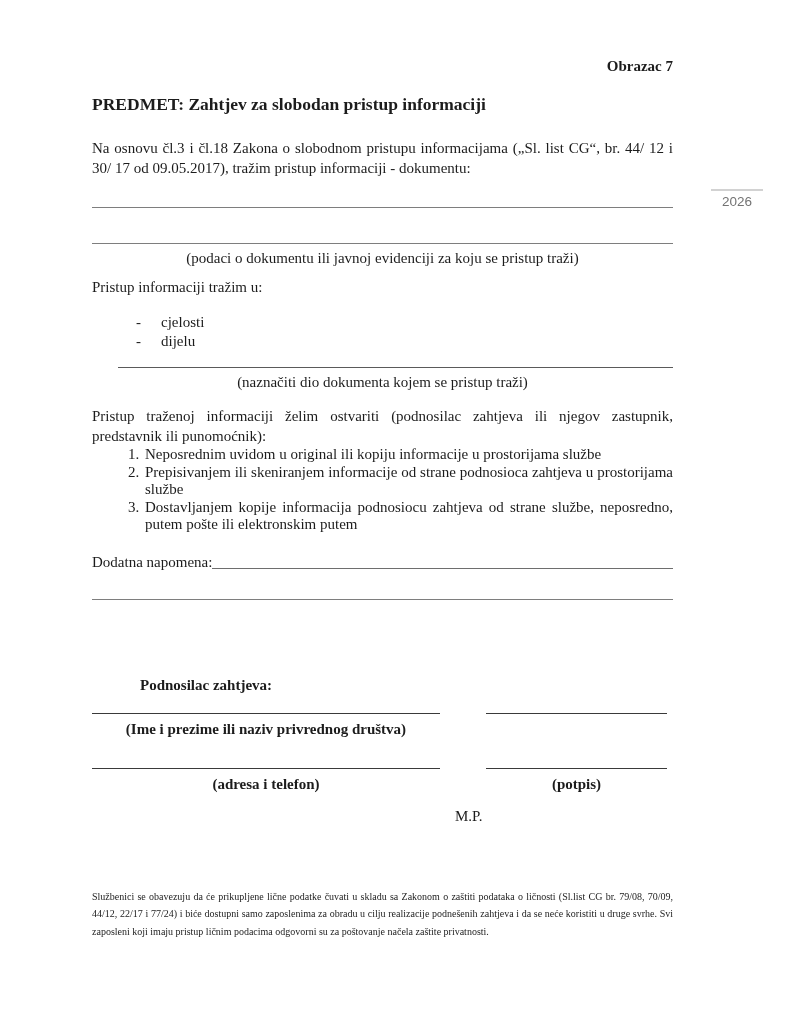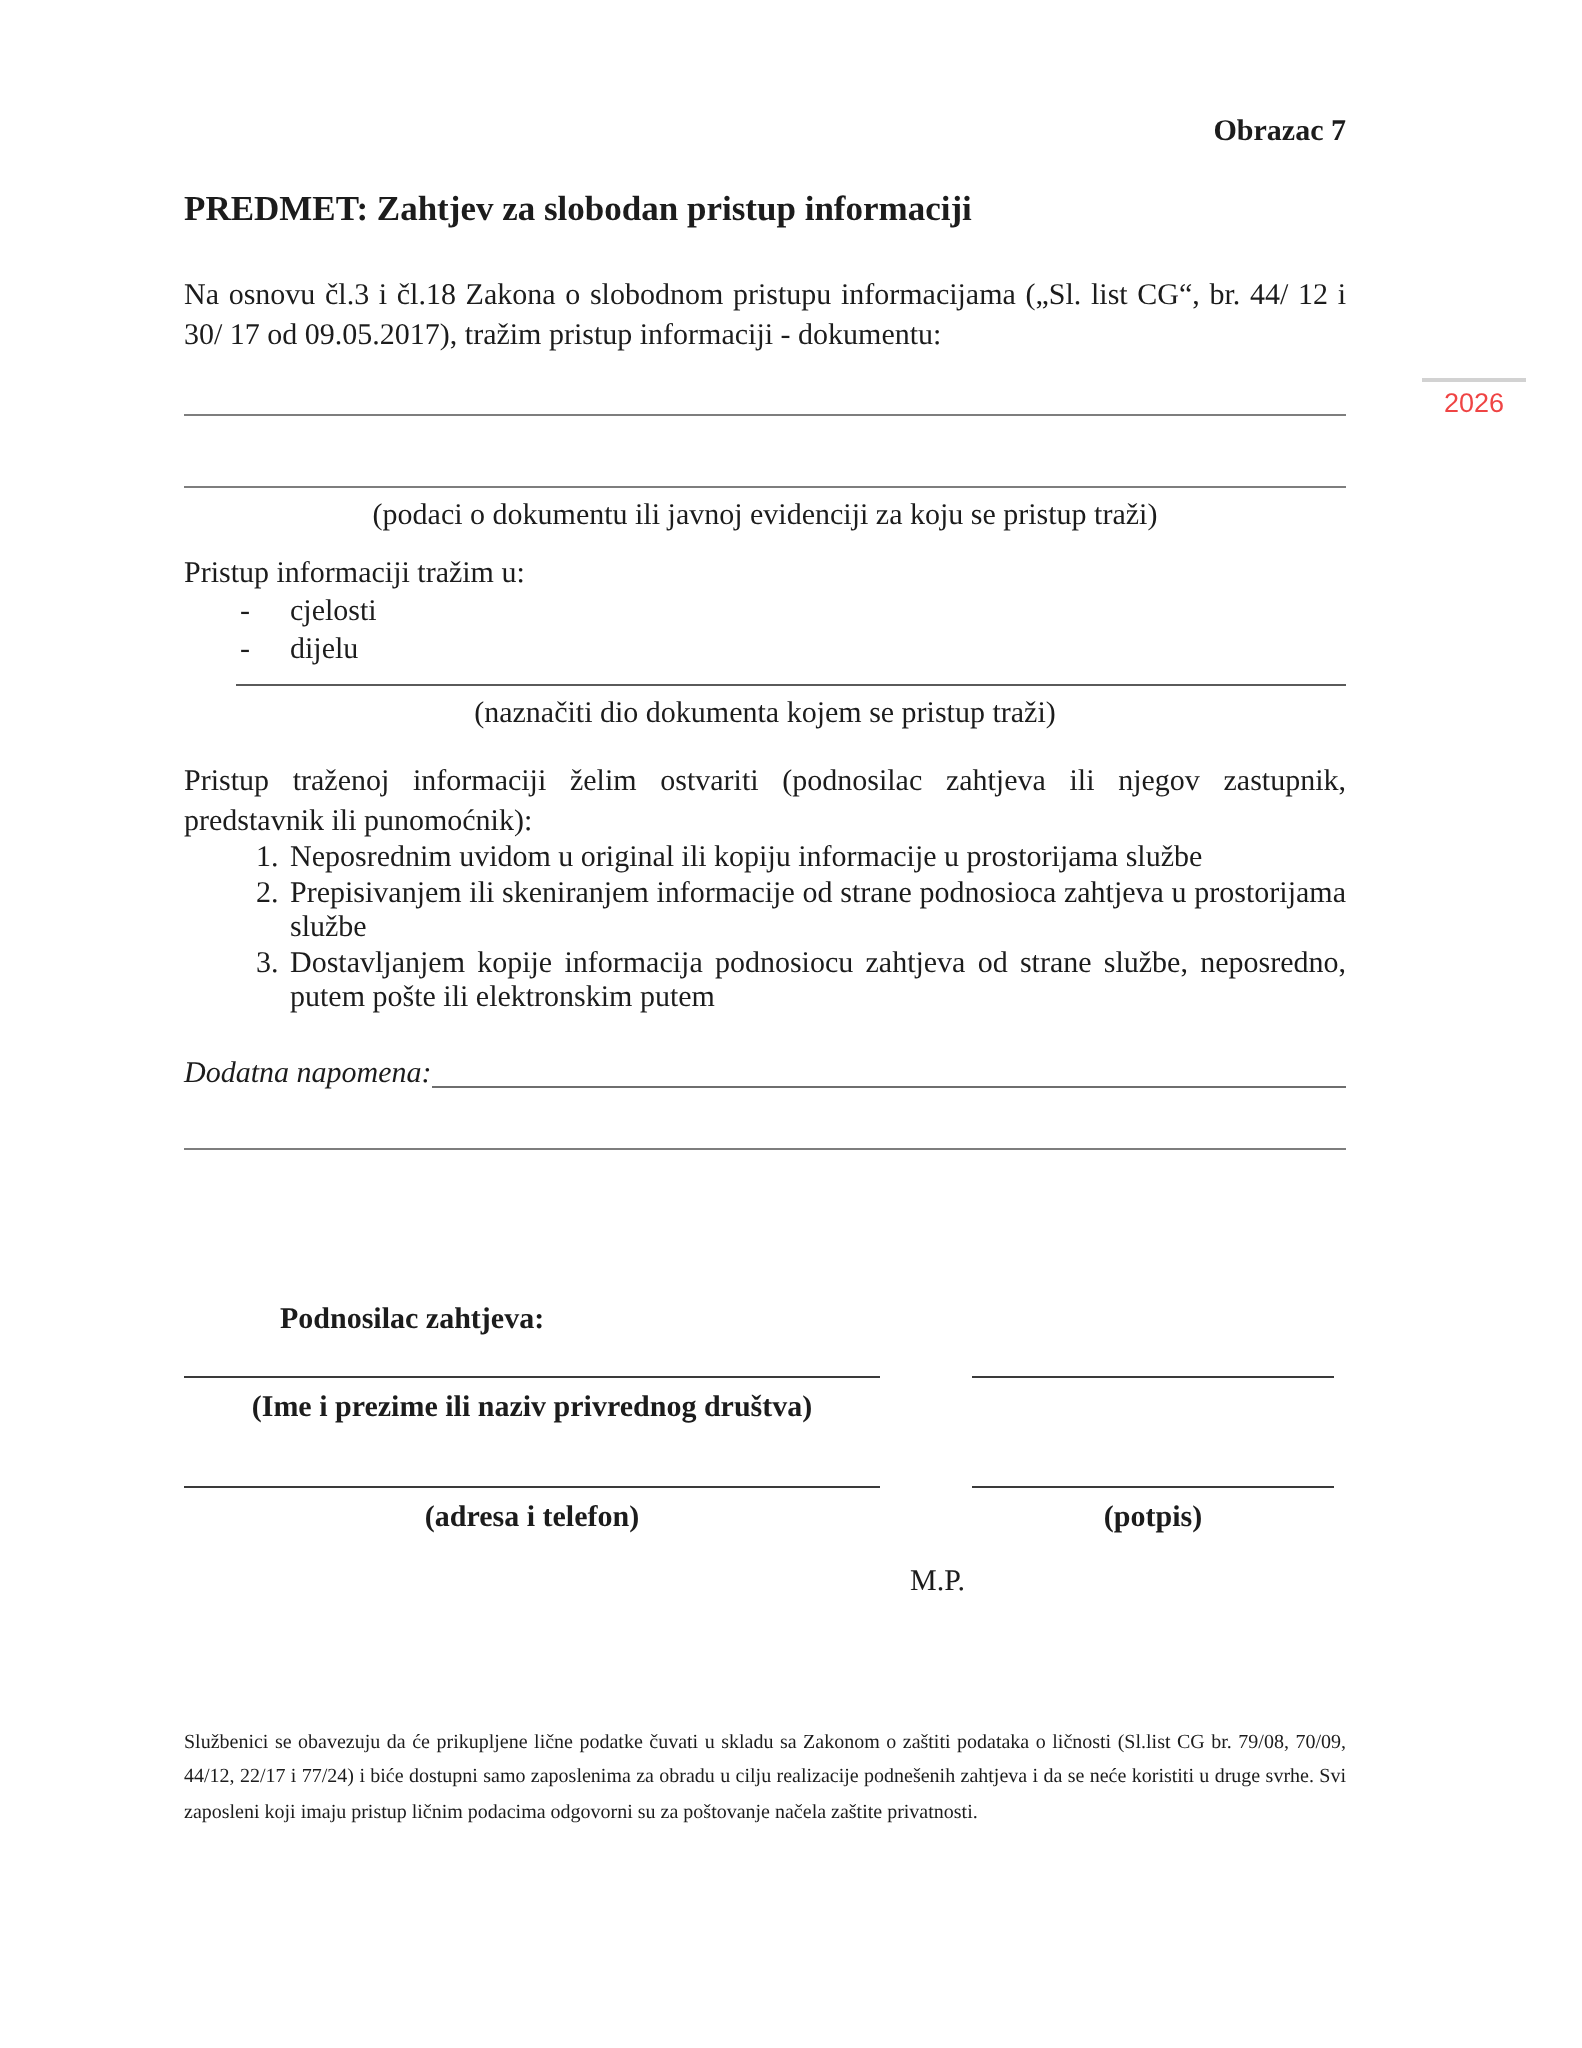--- a/index.html
+++ b/index.html
@@ -38,29 +38,29 @@
   .fill-1 { margin-top: 29px; }
   .fill-2 { margin-top: 35px; }
   .fill-3 { margin-top: 7px; margin-left: 26px; border-bottom: 1.5px solid #5a5a5a; }
   .fill-4 { margin-top: 27px; }
 
   .caption { text-align: center; line-height: 19px; }
   .caption-1 { margin-top: 5px; }
   .caption-2 { margin-top: 5px; }
 
   .scope-label { margin-top: 10px; line-height: 19px; }
-  .dash-list { margin: 0; padding: 0; list-style: none; }
+  .dash-list { margin: 16px; padding: 0; list-style: none; }
   .dash-list li { position: relative; padding-left: 53px; line-height: 19px; }
   .dash-list li::before { content: "-"; position: absolute; left: 28px; }
 
   .method-label { margin-top: 15px; line-height: 19.5px; text-align: justify; }
   .num-list { margin: 0; padding: 0 0 0 51px; }
   .num-list li { line-height: 17.5px; text-align: justify; padding-left: 2px; }
 
-  .note-row { display: flex; align-items: flex-end; margin-top: 19px; line-height: 19px; font-style: italic; }
+  .note-row { display: flex; align-items: flex-end; margin-top: 19px; line-height: 19px; }
   .note-row .note-fill { flex: 1; border-bottom: 1.5px solid #6e6e6e; margin-bottom: 3px; height: 0; }
 
   .sig-row { display: grid; grid-template-columns: 348px 181px; column-gap: 46px; }
   .sig-labels { margin-top: 76px; line-height: 19px; }
   .sig-labels .applicant { padding-left: 48px; font-weight: bold; }
   .sig-labels .jmbg { text-align: center; }
   .sig-line-row { margin-top: 18px; }
   .sig-line-row2 { margin-top: 29px; }
   .sig-line { height: 0; border-bottom: 1px solid #3a3a3a; }
   .sig-cap-row { margin-top: 6px; line-height: 19px; font-weight: bold; }
@@ -78,21 +78,21 @@
   .margin-annotation {
     position: absolute;
     top: 189px;
     right: 28px;
     width: 52px;
     border-top: 2px solid #d2d2d2;
     padding-top: 2px;
     text-align: center;
     font-family: "Liberation Sans", sans-serif;
     font-size: 13.5px;
-    color: #ef4444;
+    color: #737373;
     line-height: 17px;
   }
 </style>
 </head>
 <body>
 
 <div class="page">
   <div class="margin-annotation">2026</div>
 
   <div class="content">

